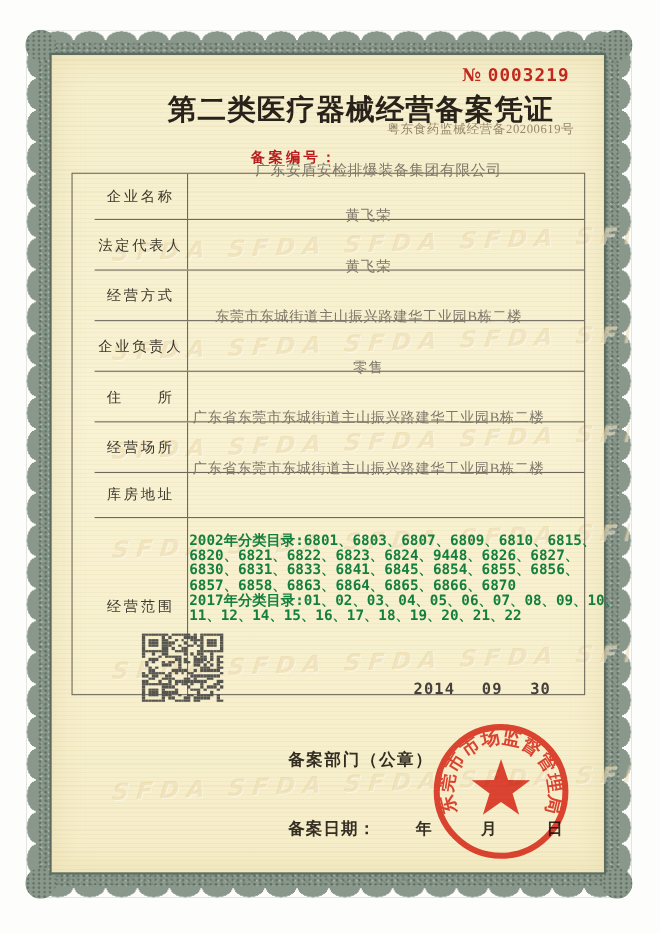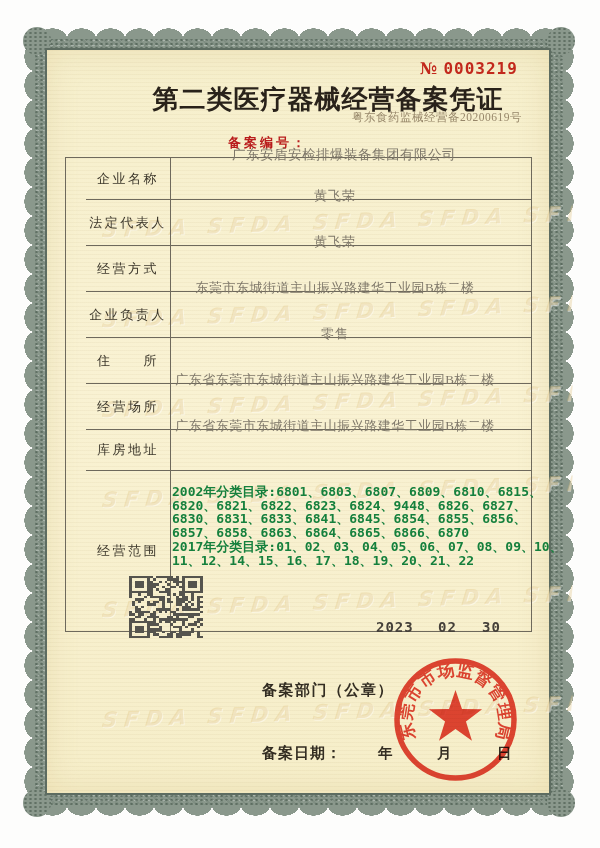--- a/index.html
+++ b/index.html
@@ -785,22 +785,22 @@
           <i class="m"></i>
           <i class="m"></i>
           <i></i>
           <i></i>
           <i></i>
           <i></i>
           <i></i>
           <i class="m"></i>
           <i class="m"></i>
         </div>
-      <span class="issue-date d-y">2023</span>
-      <span class="issue-date d-m">02</span>
+      <span class="issue-date d-y">2014</span>
+      <span class="issue-date d-m">09</span>
       <span class="issue-date d-d">30</span>
     </div>
   </div>
 
   <div class="dept">备案部门（公章）</div>
   <div class="fdate">备案日期：</div>
   <span class="ymd y-char">年</span>
   <span class="ymd m-char">月</span>
   <span class="ymd d-char">日</span>
 

